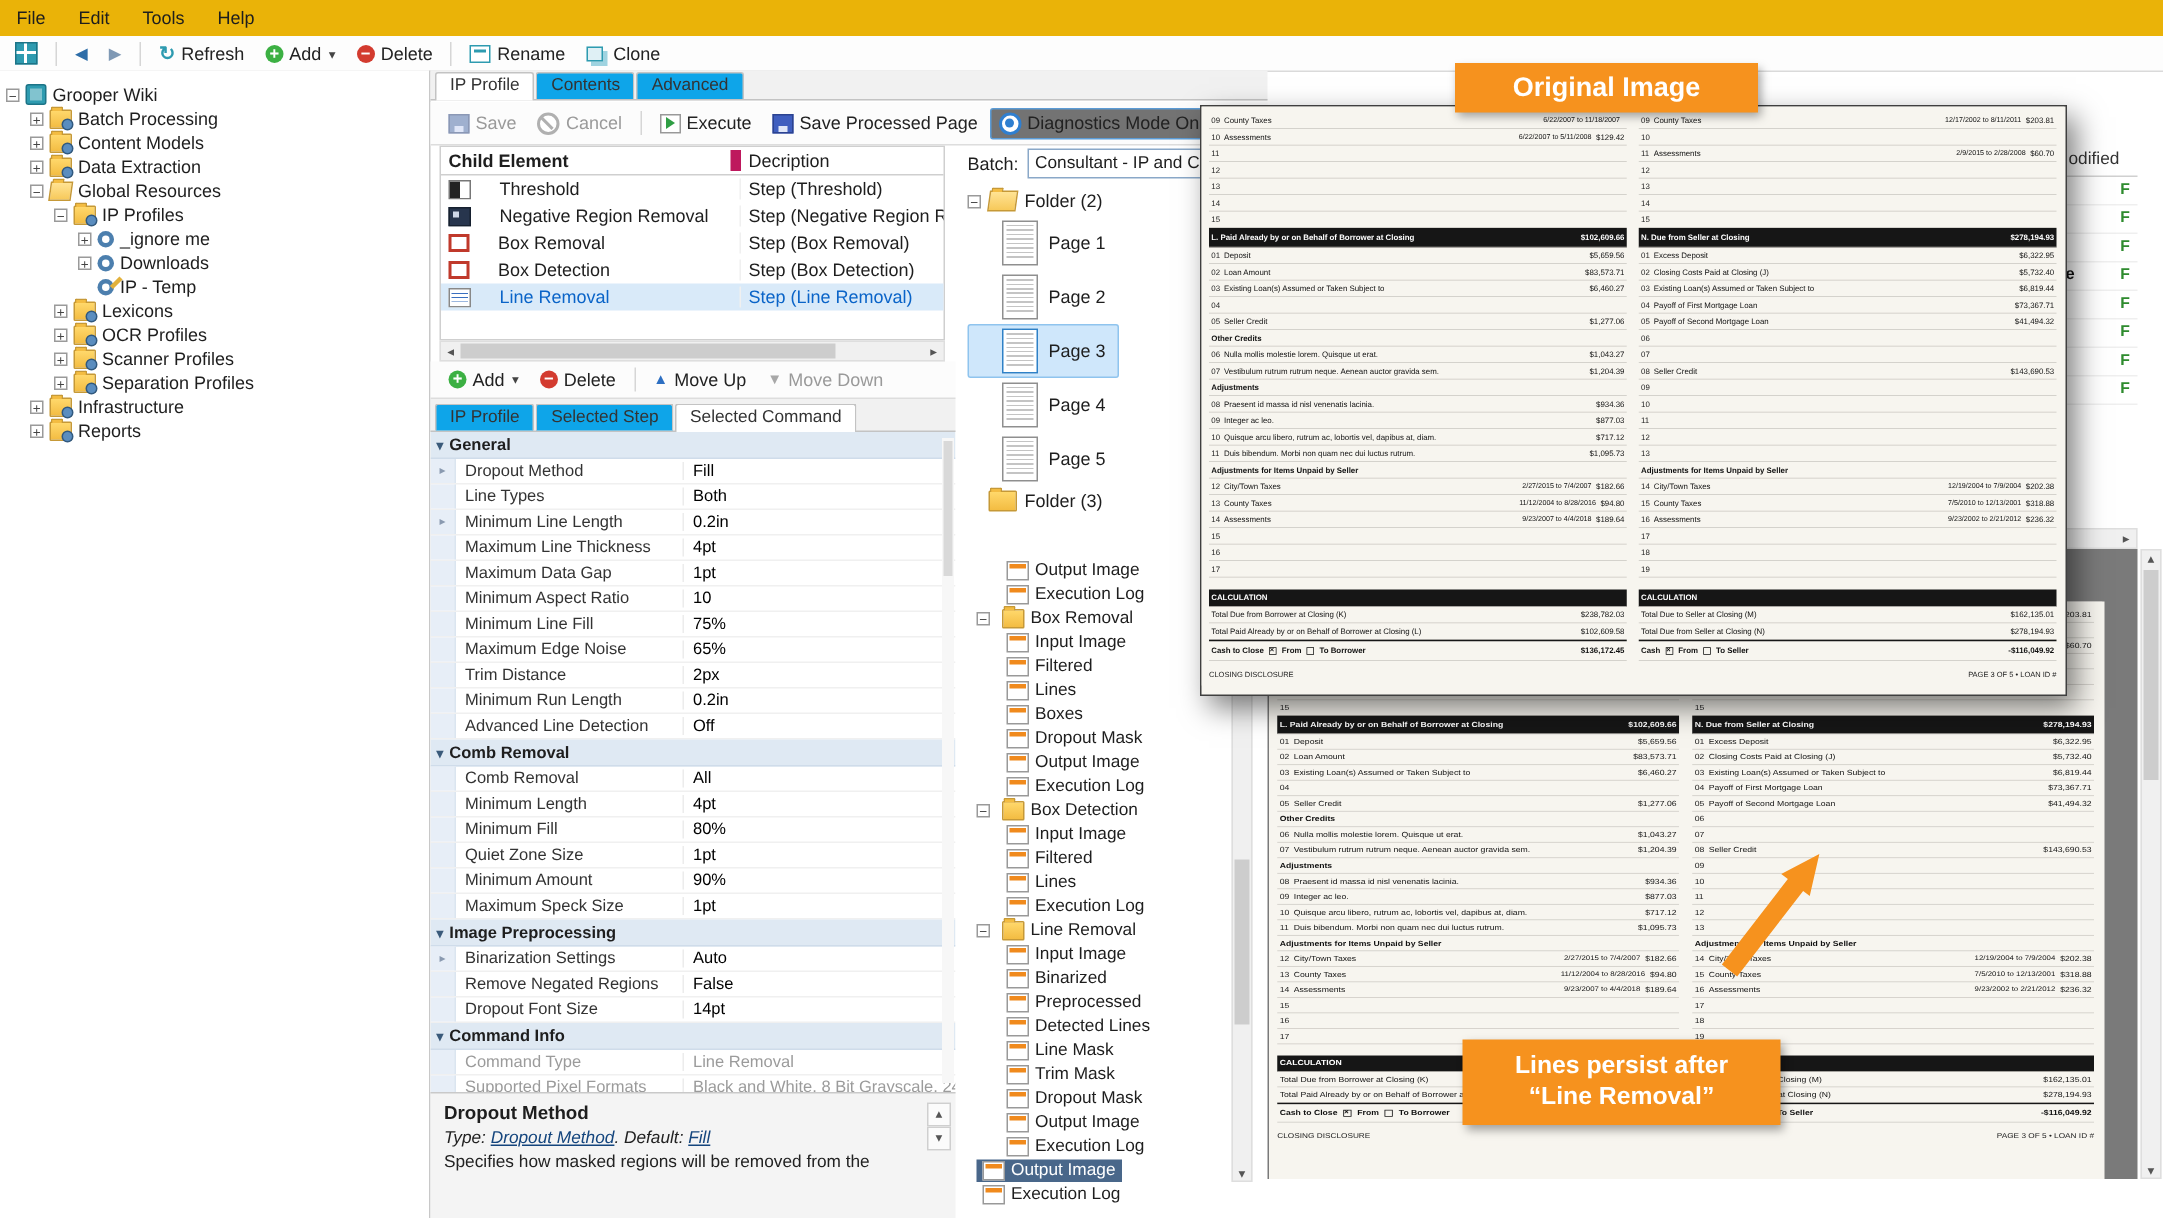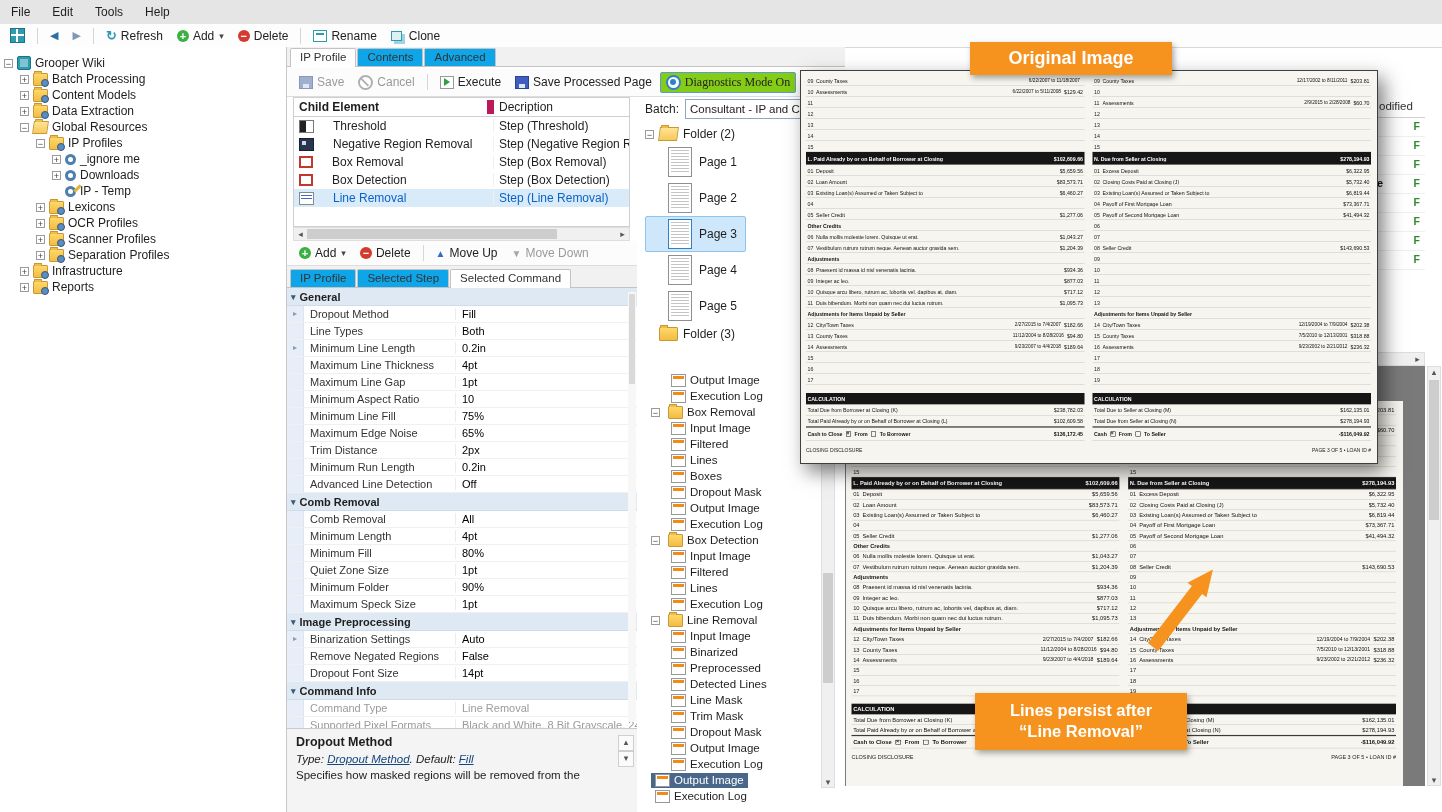--- a/index.html
+++ b/index.html
@@ -1,24 +1,24 @@
 <!DOCTYPE html>
 <html><head>
 <meta charset="utf-8">
 <style>
   html,body{margin:0;padding:0;background:#fff;font-family:"Liberation Sans",sans-serif;}
   #app{position:relative;width:1442px;height:812px;overflow:hidden;background:#fff;font-size:12px;color:#1e1e1e;}
 
   
-  .menubar{position:absolute;left:0;top:0;width:1442px;height:24px;background:#e5e5e5;border-bottom:1px solid #e4e4e4;display:flex;align-items:center;}
+  .menubar{position:absolute;left:0;top:0;width:1442px;height:24px;background:#eab308;border-bottom:1px solid #e4e4e4;display:flex;align-items:center;}
   .menu-item{padding:4px 11px;font-size:12px;color:#1e1e1e;}
   .toolbar{position:absolute;left:0;top:24px;width:1442px;height:23px;background:#fdfdfd;border-bottom:1px solid #dadada;display:flex;align-items:center;padding-left:4px;gap:2px;}
   .tbtn{display:inline-flex;align-items:center;gap:4px;padding:2px 5px;font-size:12px;color:#222;border:1px solid transparent;border-radius:2px;white-space:nowrap;}
   .tbtn.disabled{color:#9a9a9a;}
-  .tbtn.toggled{background:#84cc16;border-color:#5b9bd5;font-family:Liberation Serif, serif;}
+  .tbtn.toggled{background:#737373;border-color:#5b9bd5;}
   .tsep{width:1px;height:16px;background:#d6d6d6;margin:0 4px;}
   .dd{font-size:9px;color:#444;margin-left:1px;}
   .arrow-back{color:#2d6da8;font-size:11px;}
   .arrow-fwd{color:#7f99b5;font-size:11px;}
 
   
   .ic{display:inline-block;width:13px;height:11px;position:relative;flex:none;}
   .ic.big{width:17px;height:12px;}
   .ic-folder,.ic-folder-gear{background:linear-gradient(#ffd86b,#f3bc42);border:1px solid #c69937;border-radius:1px;}
   .ic-folder::before,.ic-folder-gear::before,.ic-folder-open::before{content:"";position:absolute;top:-3px;left:0;width:6px;height:2px;background:#f3bc42;border:1px solid #c69937;border-bottom:none;border-radius:1px 1px 0 0;}
@@ -445,21 +445,21 @@
         <span class="pg-k">Minimum Line Length</span>
         <span class="pg-v">0.2in</span>
       </div>
       <div class="pg-row">
         <span class="pg-gut"></span>
         <span class="pg-k">Maximum Line Thickness</span>
         <span class="pg-v">4pt</span>
       </div>
       <div class="pg-row">
         <span class="pg-gut"></span>
-        <span class="pg-k">Maximum Line Gap</span>
+        <span class="pg-k">Maximum Data Gap</span>
         <span class="pg-v">1pt</span>
       </div>
       <div class="pg-row">
         <span class="pg-gut"></span>
         <span class="pg-k">Minimum Aspect Ratio</span>
         <span class="pg-v">10</span>
       </div>
       <div class="pg-row">
         <span class="pg-gut"></span>
         <span class="pg-k">Minimum Line Fill</span>
@@ -504,21 +504,21 @@
         <span class="pg-k">Minimum Fill</span>
         <span class="pg-v">80%</span>
       </div>
       <div class="pg-row">
         <span class="pg-gut"></span>
         <span class="pg-k">Quiet Zone Size</span>
         <span class="pg-v">1pt</span>
       </div>
       <div class="pg-row">
         <span class="pg-gut"></span>
-        <span class="pg-k">Minimum Folder</span>
+        <span class="pg-k">Minimum Amount</span>
         <span class="pg-v">90%</span>
       </div>
       <div class="pg-row">
         <span class="pg-gut"></span>
         <span class="pg-k">Maximum Speck Size</span>
         <span class="pg-v">1pt</span>
       </div>
       <div class="pg-group">
         <span class="pg-chev">▾</span>
         <span>Image Preprocessing</span>

